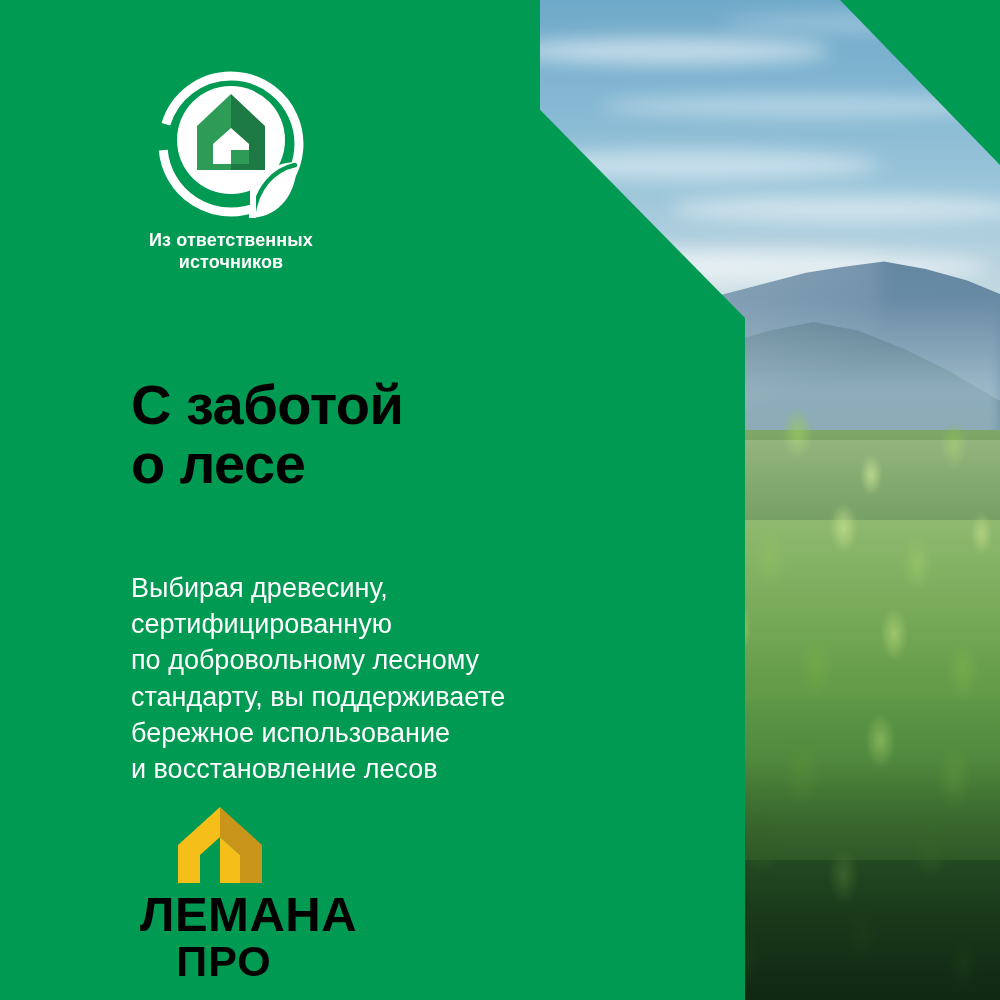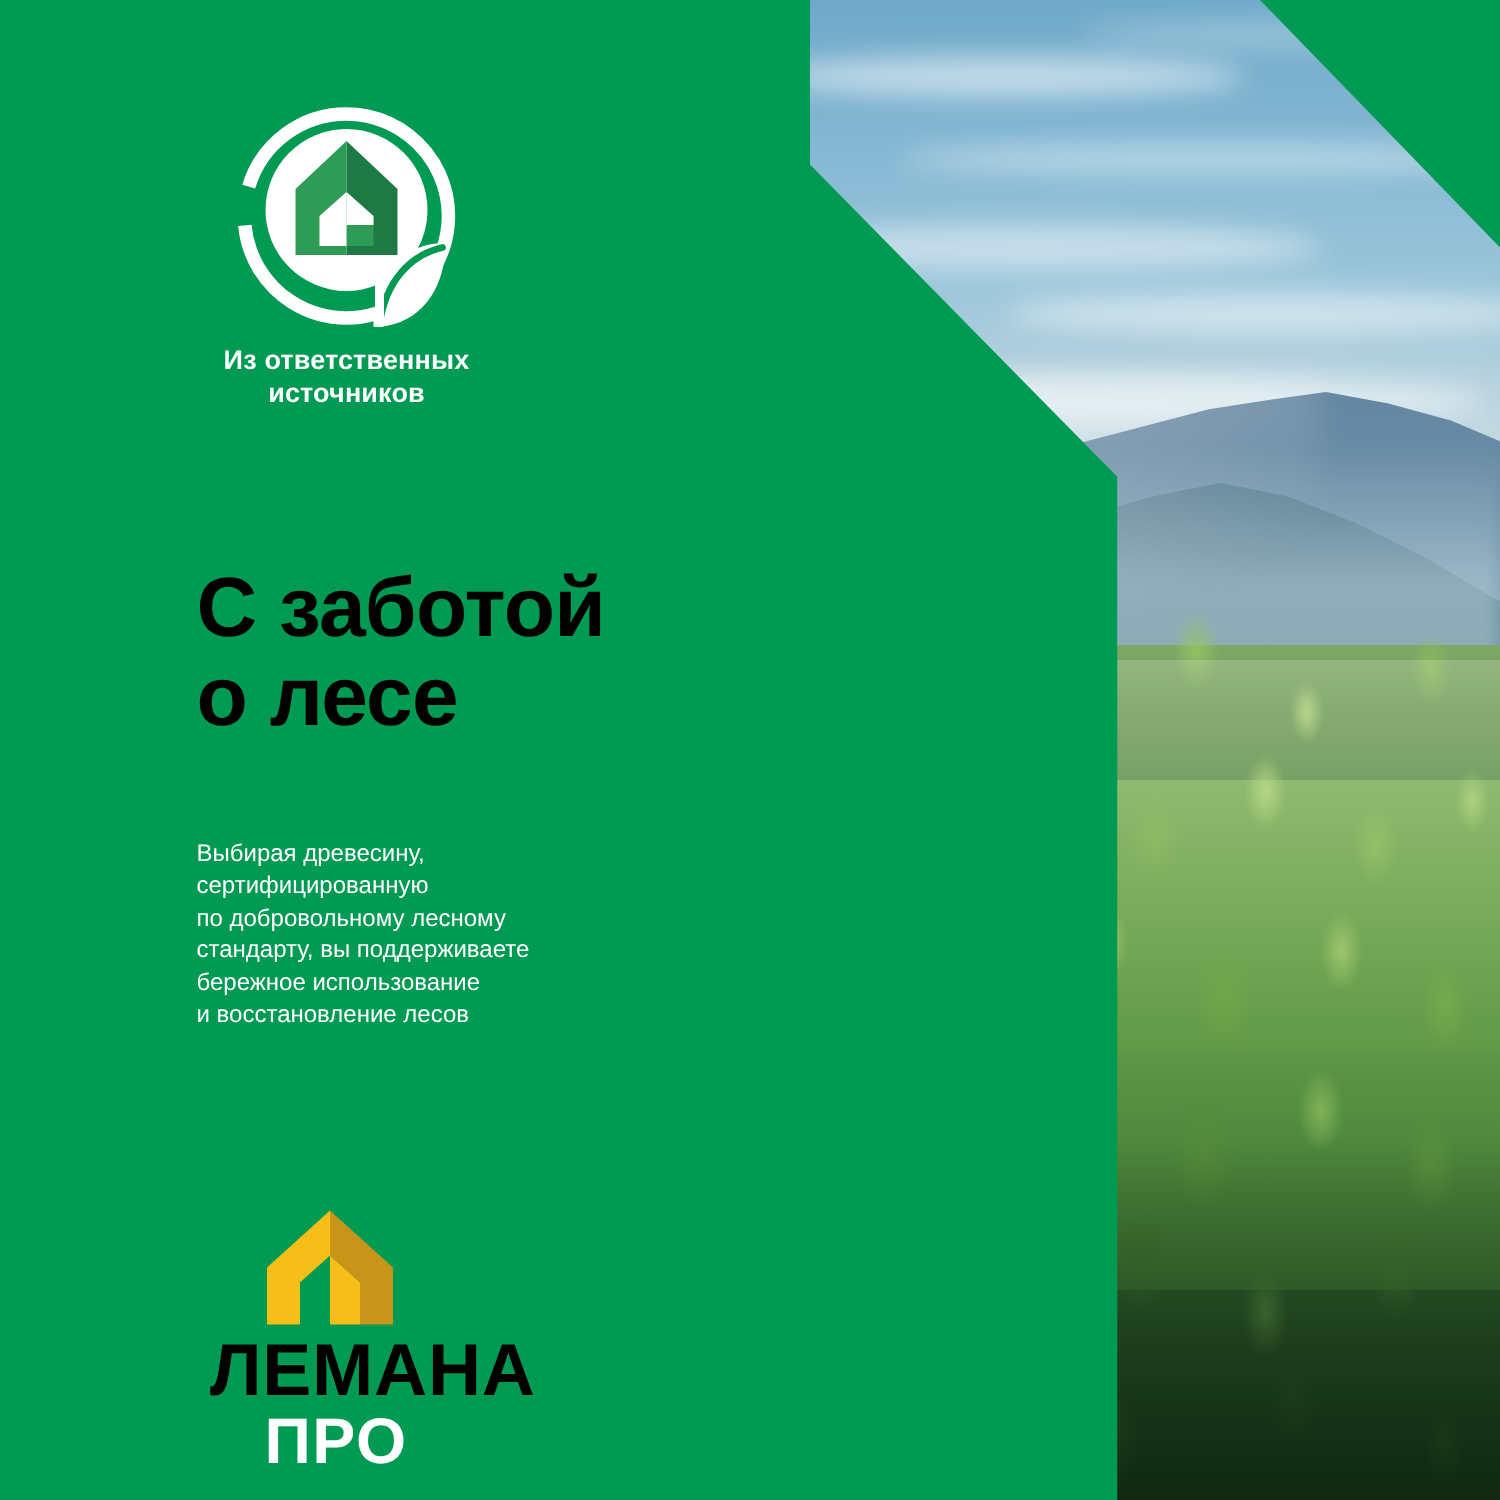--- a/index.html
+++ b/index.html
@@ -156,33 +156,33 @@
   
   .headline{
     position:absolute;left:131px;top:325px;
     color:#000000;font-weight:bold;font-size:56px;line-height:1.06;
     letter-spacing:-0.5px;white-space:pre-line;
   }
 
   
   .body-copy{
     position:absolute;left:131px;top:531px;
-    color:#ffffff;font-size:16px;line-height:1.34;
+    color:#ffffff;font-size:27px;line-height:1.34;
     white-space:pre-line;font-weight:400;
   }
 
   
   .brand{position:absolute;left:140px;top:793px;width:230px;}
   .brand-house{display:block;margin:0 auto 6px 36px;width:88px;height:80px;}
   .brand-lemana{
     color:#000000;font-weight:bold;font-size:49px;line-height:.96;
     letter-spacing:.5px;text-align:left;
   }
   .brand-pro{
-    color:#ffffff;font-weight:bold;font-size:43px;line-height:1;
+    color:#000000;font-weight:bold;font-size:43px;line-height:1;
     letter-spacing:1px;text-align:center;width:168px;margin-top:2px;
   }
 </style>
 </head>
 <body>
 
 <div class="poster">
 
   <div class="photo">
     <div class="photo-inner">

